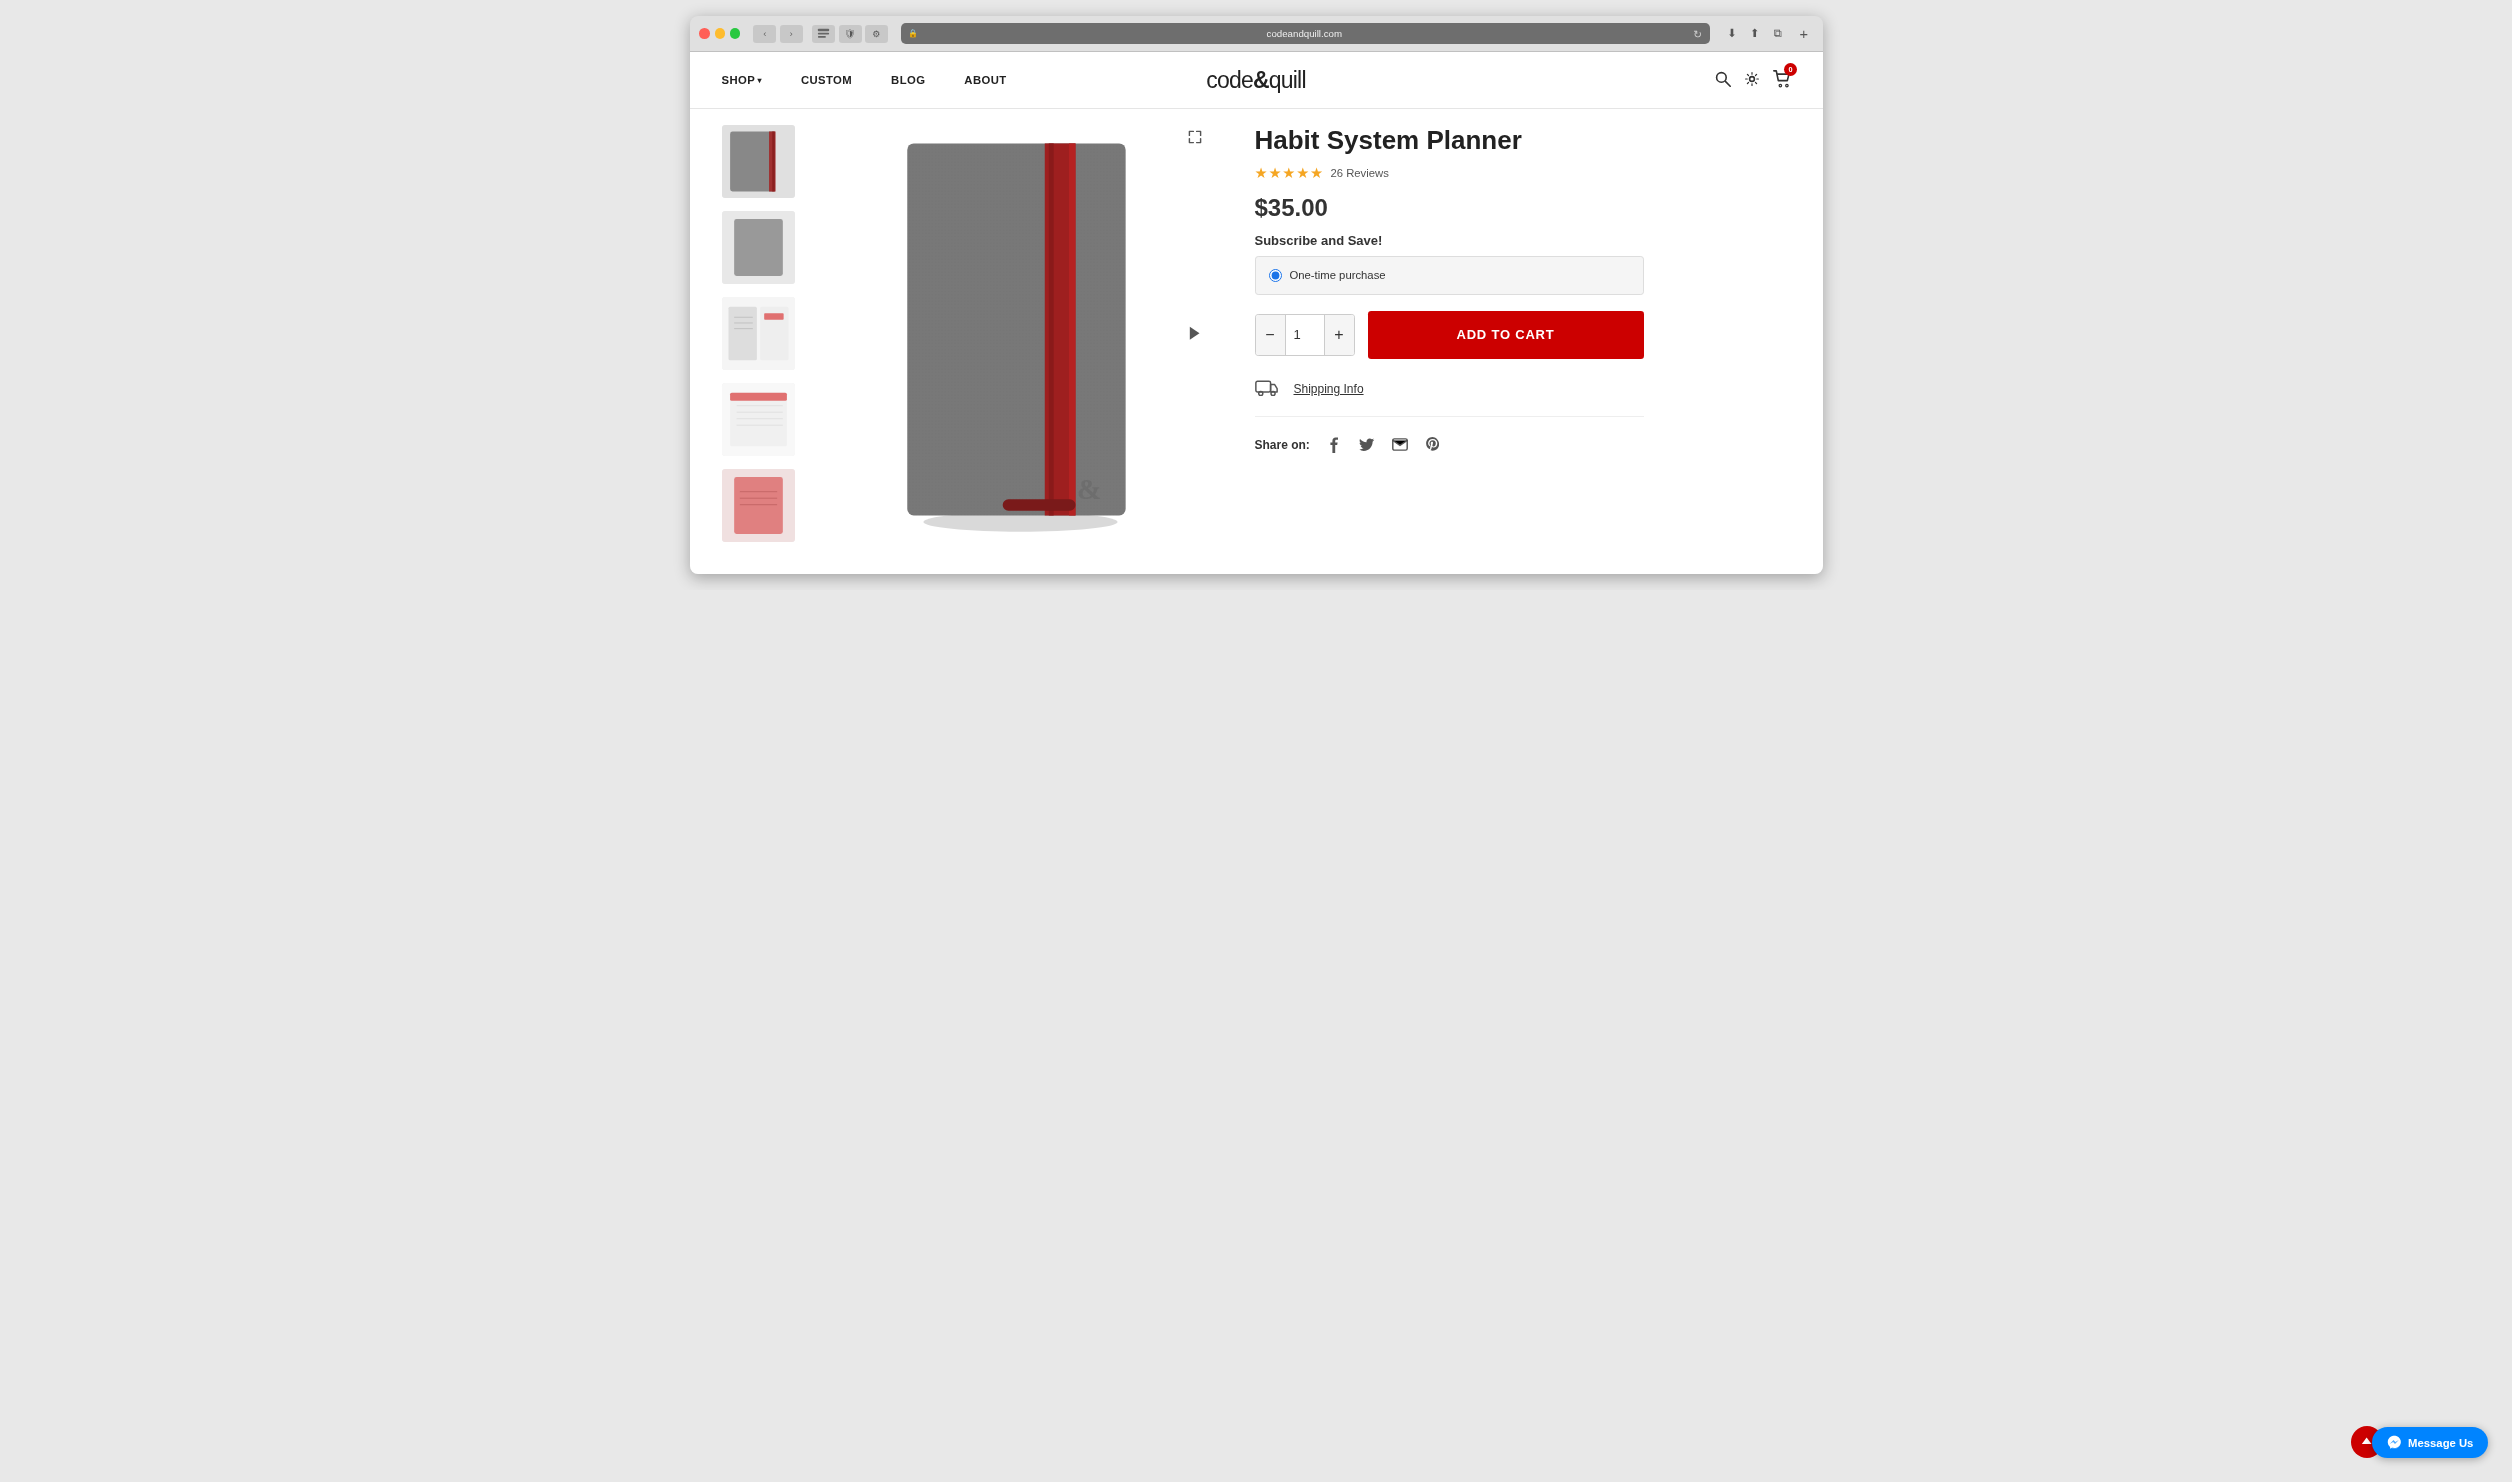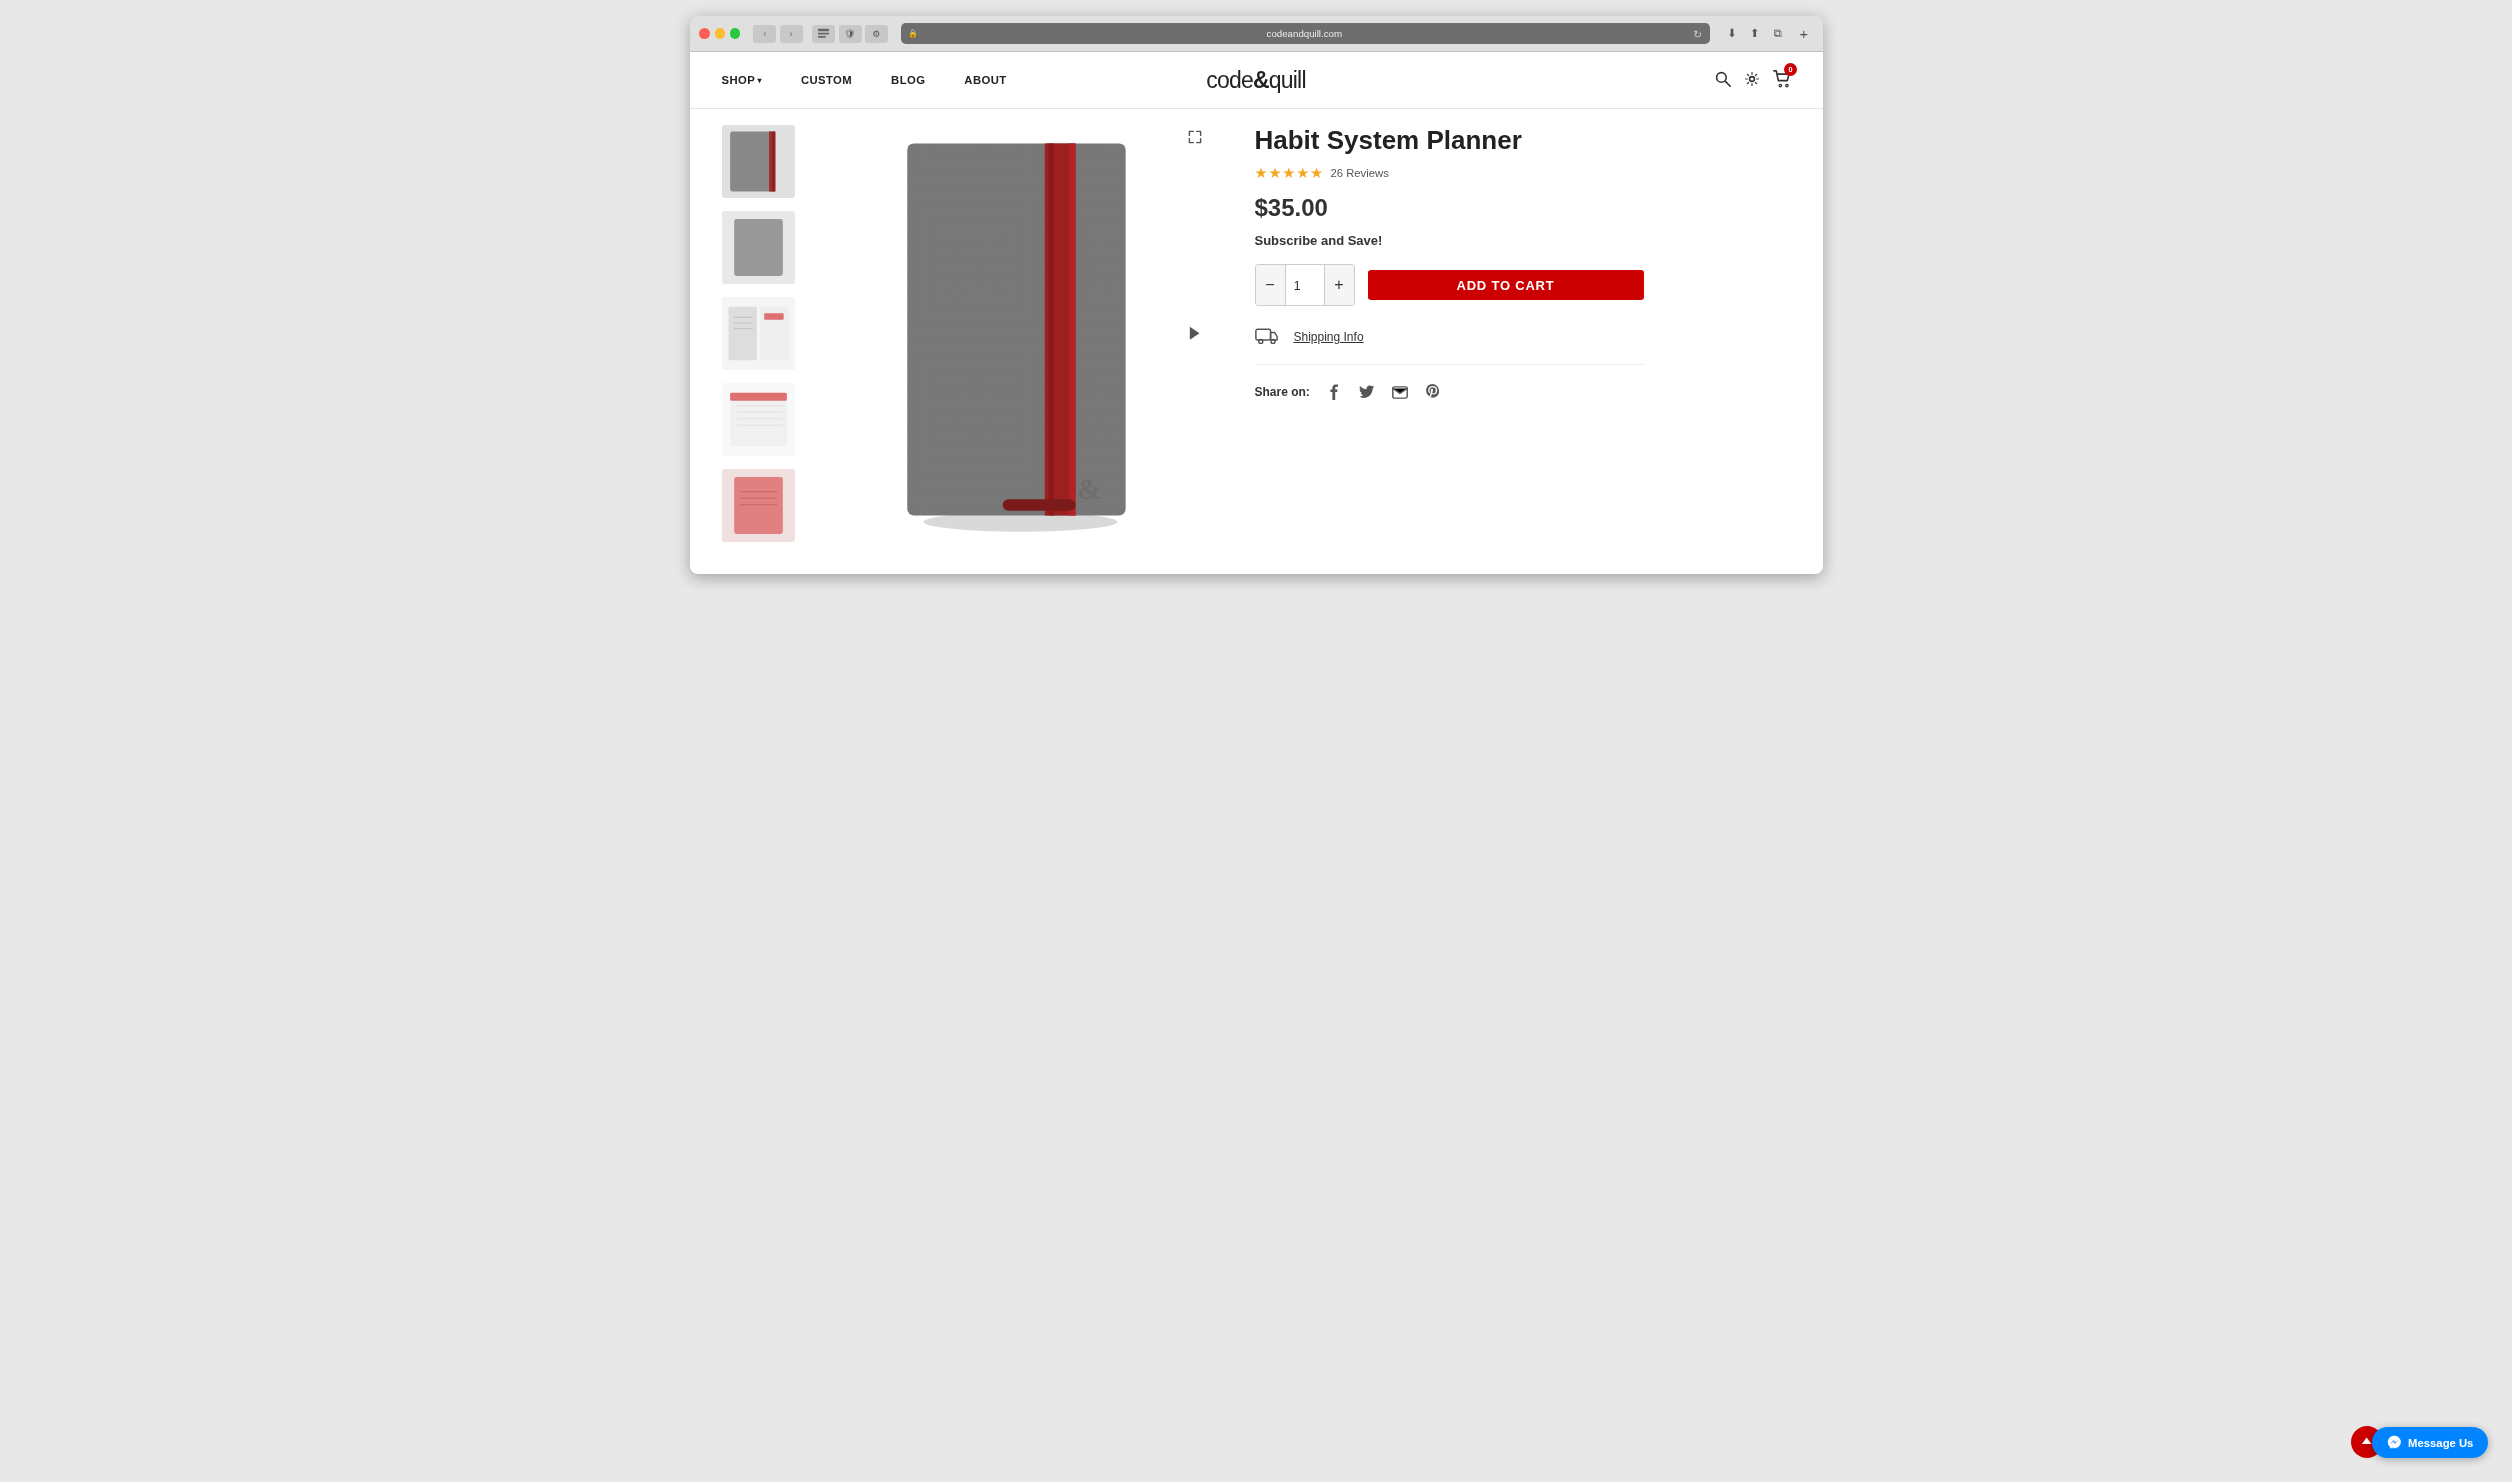--- a/index.html
+++ b/index.html
@@ -239,21 +239,21 @@
       text-align: center;
       font-size: 13px;
       color: #333;
     }
     .add-to-cart-btn {
       background: #cc0000;
       color: #fff;
       border: none;
       border-radius: 3.2px;
       padding: 0 32px;
-      height: 30px;
+      height: 48px;
       font-size: 13px;
       font-weight: 700;
       text-transform: uppercase;
       letter-spacing: 0.8px;
       cursor: pointer;
       flex: 1;
     }
 
     .shipping-row {
       display: flex;
@@ -480,20 +480,24 @@
         <div class="stars-row">
           <div class="stars">★★★★★</div>
           <span class="reviews-count">26 Reviews</span>
         </div>
 
         <div class="product-price">$35.00</div>
 
 
         <div class="subscribe-section">
           <div class="subscribe-title">Subscribe and Save!</div>
+          <div class="option-row selected">
+            <input type="radio" name="purchase-type" checked="" style="">
+            <span class="option-text">One-time purchase</span>
+          </div>
         </div>
 
 
         <div class="add-to-cart-row">
           <div class="qty-control">
             <button class="qty-btn">−</button>
             <input type="number" class="qty-input" value="1" style="">
             <button class="qty-btn">+</button>
           </div>
           <button class="add-to-cart-btn">ADD TO CART</button>

